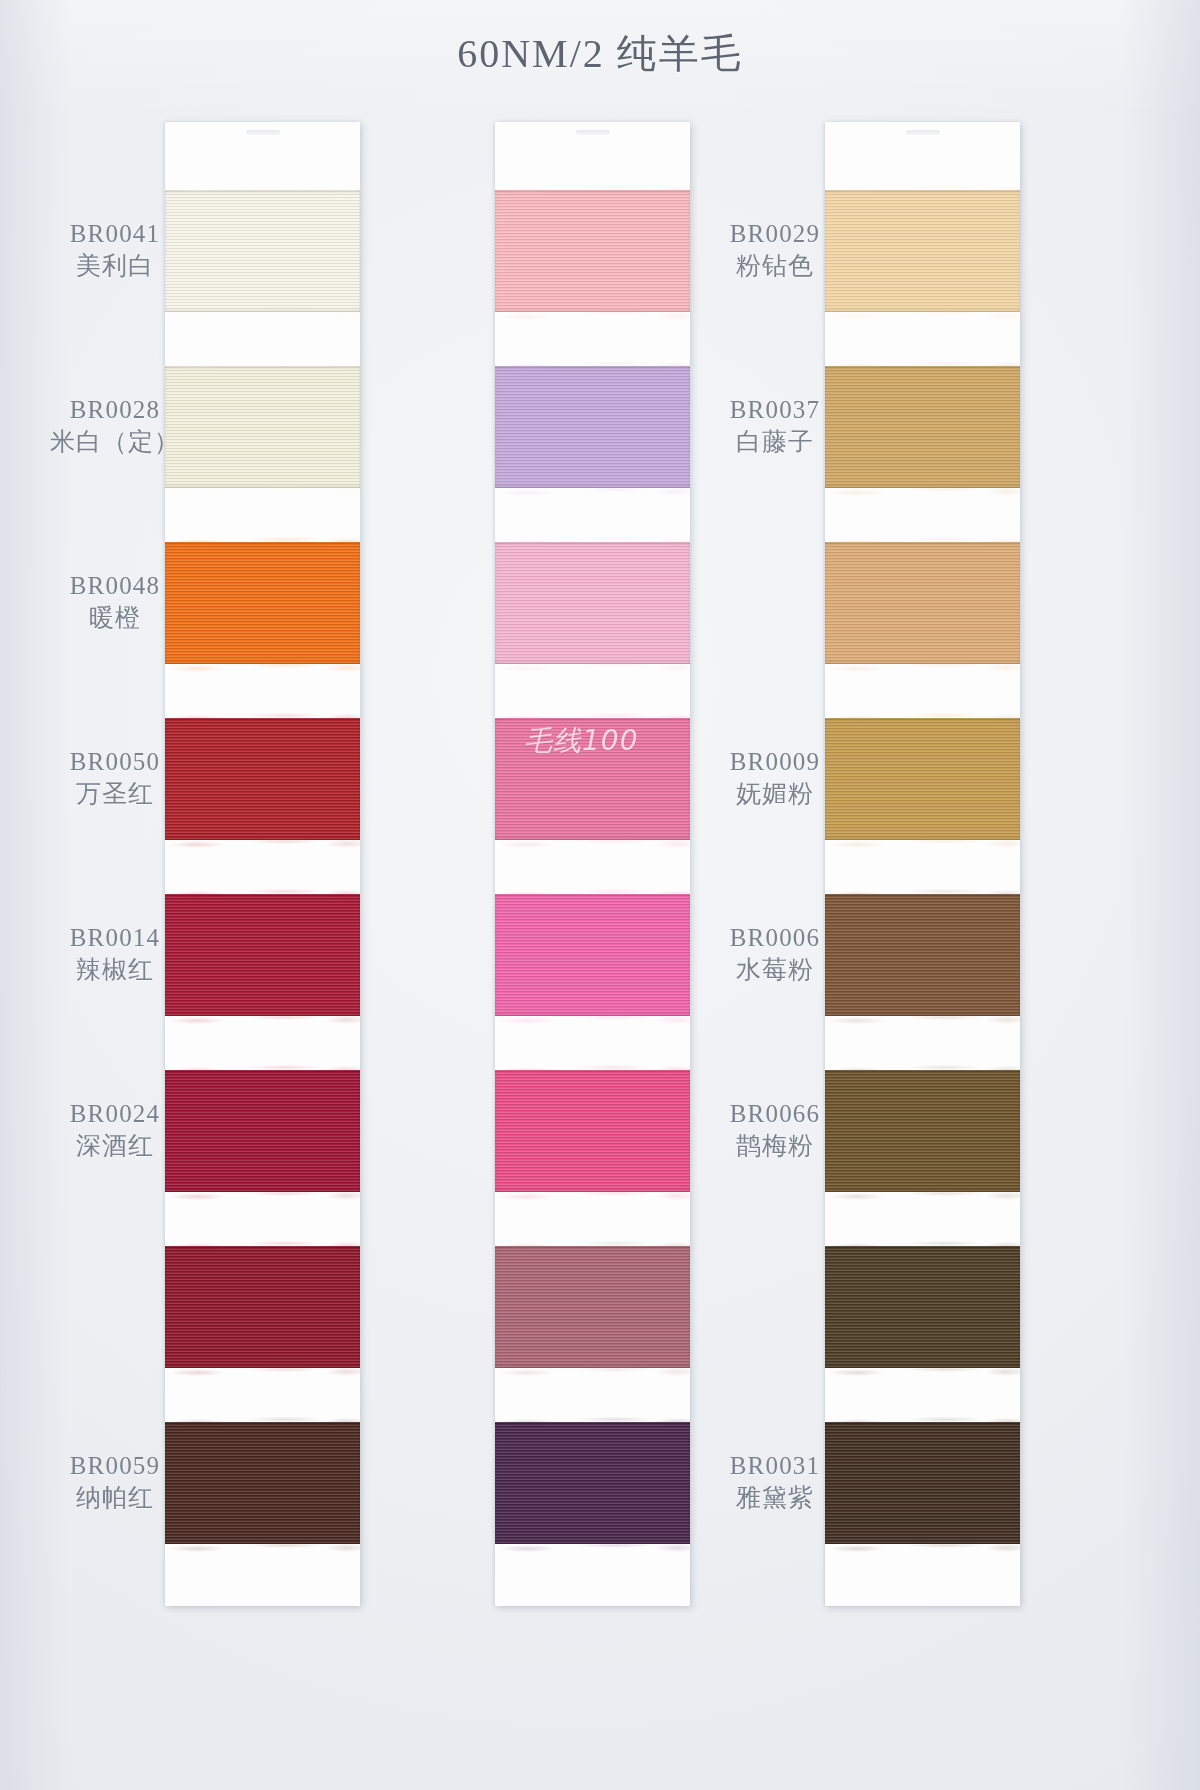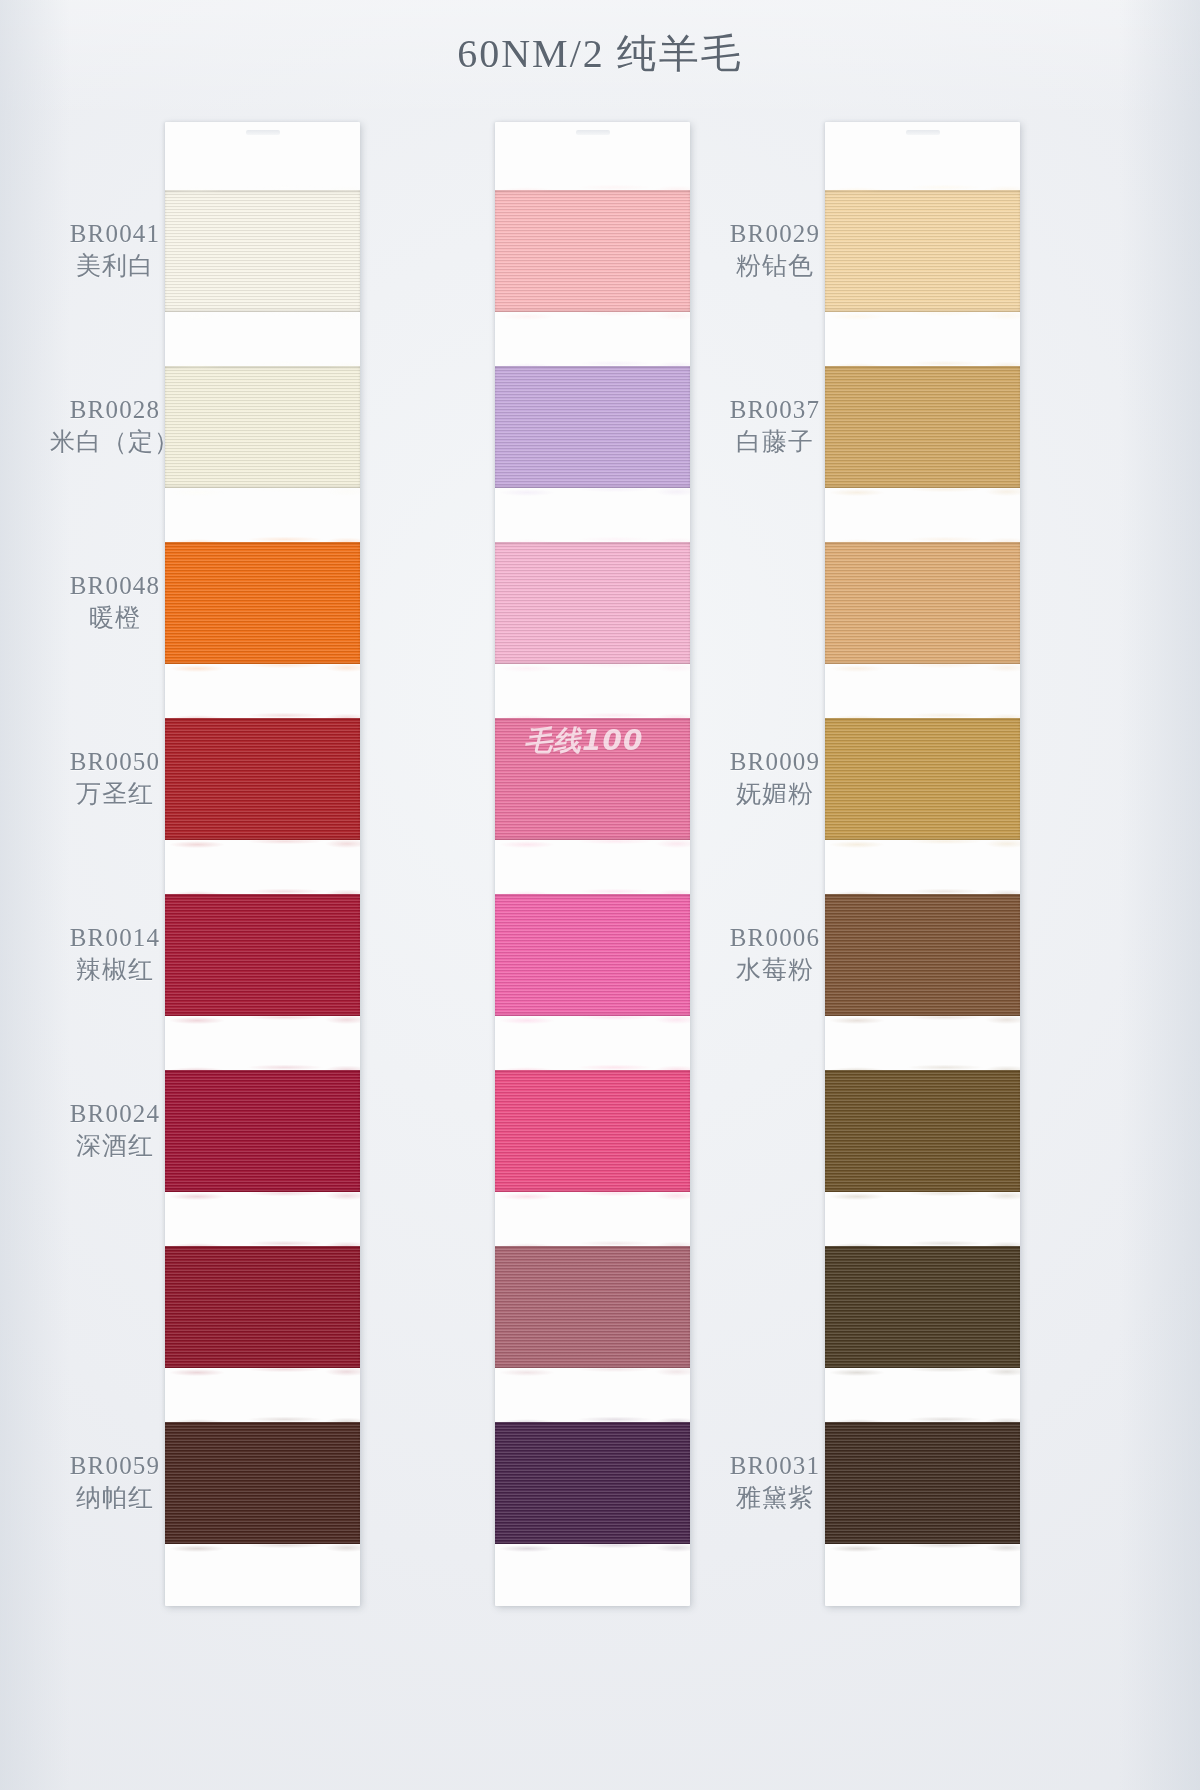--- a/index.html
+++ b/index.html
@@ -136,21 +136,21 @@
     white-space: nowrap;
   }
 
   .watermark {
     position: absolute;
     left: 524px;
     top: 722px;
     font-size: 28px;
     color: rgba(255,255,255,.72);
     font-style: italic;
-    font-weight: bold;
+    font-weight: normal;
     letter-spacing: 1px;
     font-family: "DejaVu Sans", "Liberation Sans", sans-serif;
     pointer-events: none;
     text-shadow: 0 1px 2px rgba(0,0,0,.06);
   }
 </style>
 </head>
 <body>
 
 <div class="paper"></div>
@@ -224,20 +224,24 @@
         <div class="code">BR0037</div>
         <div class="cname">白藤子</div>
       </div>
       <div class="label left" style="left: 360px; top: 634px;">
         <div class="code">BR0009</div>
         <div class="cname">妩媚粉</div>
       </div>
       <div class="label left" style="left: 360px; top: 810px;">
         <div class="code">BR0006</div>
         <div class="cname">水莓粉</div>
+      </div>
+      <div class="label left" style="left: 360px; top: 986px;">
+        <div class="code">BR0066</div>
+        <div class="cname">鹊梅粉</div>
       </div>
       <div class="label left" style="left: 360px; top: 1338px;">
         <div class="code">BR0031</div>
         <div class="cname">雅黛紫</div>
       </div>
       <div class="strip" style="height: 1484px;">
         <div class="strip-top-notch"></div>
         <div class="swatch" title="BR0029 粉钻色" style="top: 68px; height: 122px; background-color: rgb(249, 183, 187);"></div>
         <div class="fuzz" style="top: 59px; background: radial-gradient(40px 5px at 20% 60%, rgba(255, 192, 196, 0.333), transparent 70%), radial-gradient(55px 4px at 60% 40%, rgba(255, 198, 202, 0.267), transparent 70%), radial-gradient(30px 6px at 88% 55%, rgba(254, 187, 191, 0.29), transparent 72%);"></div>
         <div class="fuzz" style="top: 185px; background: radial-gradient(40px 5px at 20% 60%, rgba(255, 192, 196, 0.333), transparent 70%), radial-gradient(55px 4px at 60% 40%, rgba(255, 198, 202, 0.267), transparent 70%), radial-gradient(30px 6px at 88% 55%, rgba(254, 187, 191, 0.29), transparent 72%);"></div>

